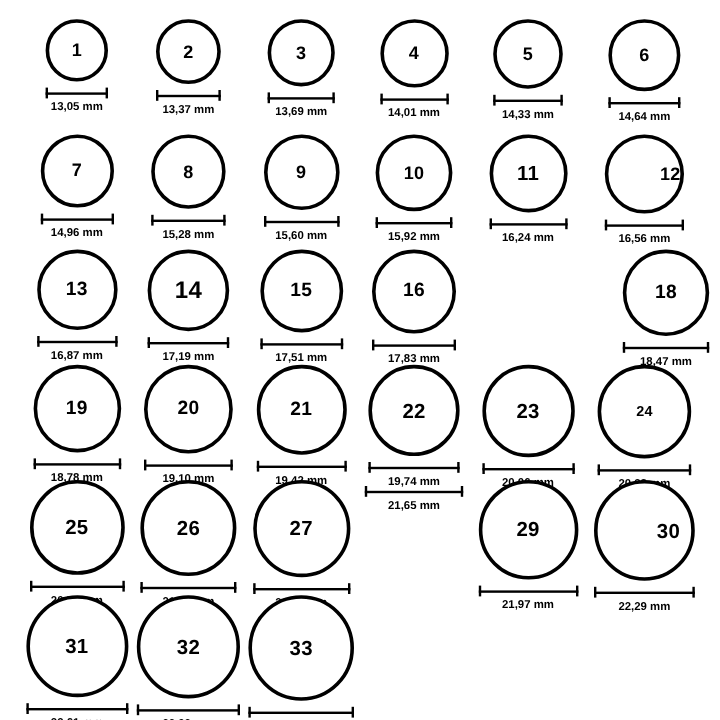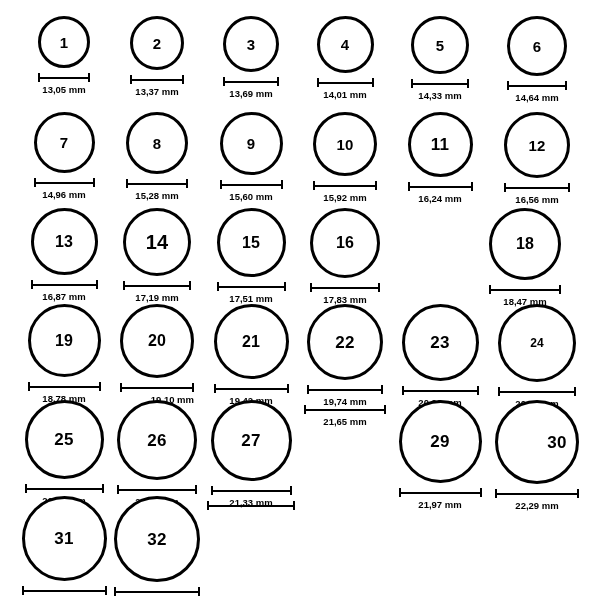--- a/index.html
+++ b/index.html
@@ -191,21 +191,21 @@
         <span class="ring-number" style="font-size: 17px;">11</span>
       </div>
       <div class="measure" style="width: 65px;">
         <div class="bar"></div>
         <div class="tick left"></div>
         <div class="tick right"></div>
       </div>
       <div class="ring-size-label">16,24 mm</div>
     </div>
     <div class="ring-cell" style="left: 504px; top: 112px; width: 66px;">
-      <div class="ring-circle" style="width: 66px; height: 66px;">
+      <div class="ring-circle" style="width: 66px; height: 66px; justify-content: flex-end;">
         <span class="ring-number" style="font-size: 15px;">12</span>
       </div>
       <div class="measure" style="width: 66px;">
         <div class="bar"></div>
         <div class="tick left"></div>
         <div class="tick right"></div>
       </div>
       <div class="ring-size-label">16,56 mm</div>
     </div>
     <div class="ring-cell" style="left: 30.5px; top: 208px; width: 67px;">
@@ -245,21 +245,21 @@
       <div class="ring-circle" style="width: 70px; height: 70px; justify-content: center;">
         <span class="ring-number" style="font-size: 16px;">16</span>
       </div>
       <div class="measure" style="width: 70px;">
         <div class="bar"></div>
         <div class="tick left"></div>
         <div class="tick right"></div>
       </div>
       <div class="ring-size-label">17,83 mm</div>
     </div>
-    <div class="ring-cell" style="left: 489px; top: 208px; width: 72px;">
+    <div class="ring-cell" style="left: 519px; top: 208px; width: 72px;">
       <div class="ring-circle" style="width: 72px; height: 72px;">
         <span class="ring-number" style="font-size: 16px;">18</span>
       </div>
       <div class="measure" style="width: 72px;">
         <div class="bar"></div>
         <div class="tick left"></div>
         <div class="tick right"></div>
       </div>
       <div class="ring-size-label">18,47 mm</div>
     </div>
@@ -267,21 +267,21 @@
       <div class="ring-circle" style="width: 73px; height: 73px;">
         <span class="ring-number" style="font-size: 16px;">19</span>
       </div>
       <div class="measure" style="width: 73px;">
         <div class="bar"></div>
         <div class="tick left"></div>
         <div class="tick right"></div>
       </div>
       <div class="ring-size-label">18,78 mm</div>
     </div>
-    <div class="ring-cell" style="left: 120px; top: 304px; width: 74px; align-items: flex-end;">
+    <div class="ring-cell" style="left: 120px; top: 304px; width: 74px;">
       <div class="ring-circle" style="width: 74px; height: 74px;">
         <span class="ring-number" style="font-size: 16px;">20</span>
       </div>
       <div class="measure" style="width: 74px;">
         <div class="bar"></div>
         <div class="tick left"></div>
         <div class="tick right"></div>
       </div>
       <div class="ring-size-label">19,10 mm</div>
     </div>
@@ -408,19 +408,22 @@
         <span class="ring-number" style="font-size: 17px;">32</span>
       </div>
       <div class="measure" style="width: 86px;">
         <div class="bar"></div>
         <div class="tick left"></div>
         <div class="tick right"></div>
       </div>
       <div class="ring-size-label">22,92 mm</div>
     </div>
     <div class="ring-cell" style="left: 207px; top: 496px; width: 88px;">
+      <div class="ring-circle" style="width: 88px; height: 88px;">
+        <span class="ring-number" style="font-size: 17px;">33</span>
+      </div>
       <div class="measure" style="width: 88px;">
         <div class="bar"></div>
         <div class="tick left"></div>
         <div class="tick right"></div>
       </div>
     </div>
   </div>
 
 </body></html>

